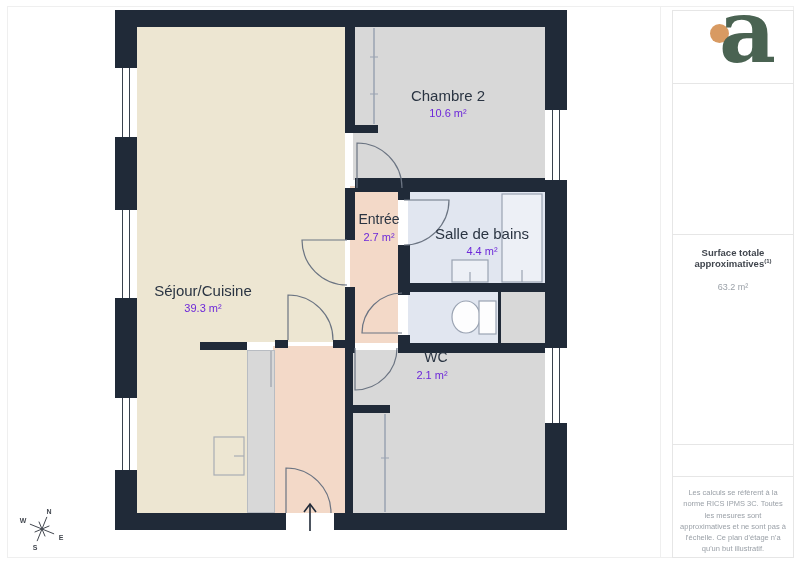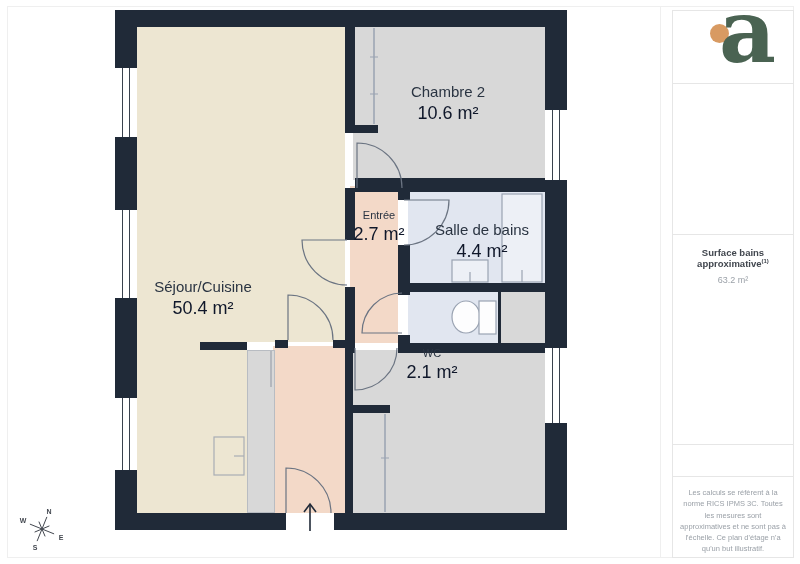--- a/index.html
+++ b/index.html
@@ -5,32 +5,32 @@
   html,body{margin:0;padding:0;background:#fff;}
   #canvas{position:relative;width:800px;height:564px;background:#ffffff;overflow:hidden;
           font-family:"Liberation Sans",sans-serif;}
   .frame{position:absolute;left:7px;top:6px;width:785px;height:550px;border:1px solid #efefef;}
   .vdiv{position:absolute;left:660px;top:6px;width:1px;height:551px;background:#efefef;}
   .room{position:absolute;}
   .w{position:absolute;background:#202a38;}
   svg.overlay{position:absolute;left:0;top:0;pointer-events:none;}
   .rlabel{position:absolute;transform:translate(-50%,-50%);text-align:center;white-space:nowrap;z-index:30;}
   .rname{font-weight:normal;color:#2a3442;font-size:15px;line-height:1.4;}
-  .rname.sm{font-size:11px;}
-  .rarea{color:#0f172a;font-size:18px;line-height:1.3;}
+  .rname.sm{font-size:14px;text-align:right;}
+  .rarea{color:#6d28d9;font-size:11px;line-height:1.3;}
   
   .panel{position:absolute;left:672px;top:10px;width:120px;height:546px;border:1px solid #e6e6e6;background:#fff;}
   .hline{position:absolute;left:0;width:100%;height:1px;background:#e6e6e6;}
   .logo-dot{position:absolute;left:37px;top:13px;width:19px;height:19px;border-radius:50%;}
   .logo-a{position:absolute;left:46px;top:-24px;font-family:"DejaVu Serif",serif;font-weight:bold;
           font-size:88px;line-height:1;}
   .surf{position:absolute;top:236px;left:0;width:100%;text-align:center;}
   .surf-title{font-size:9.5px;font-weight:bold;color:#41464e;}
   .surf-title sup{font-size:6px;}
-  .surf-val{margin-top:6px;font-size:9px;color:#9ba1a8;}
+  .surf-val{margin-top:13px;font-size:9px;color:#9ba1a8;}
   .note{position:absolute;top:433px;left:0;width:100%;height:32px;display:flex;align-items:center;justify-content:center;
         font-size:7.5px;color:#9ba1a8;}
   .disc{position:absolute;top:465px;left:0;width:100%;text-align:center;}
   .disc-text{padding:11px 7px 0 7px;font-size:7.5px;line-height:1.5;color:#9ba1a8;}
   .brand{margin-top:9px;font-size:8.5px;letter-spacing:1px;color:#84888d;}
   .brand b{font-weight:bold;color:#6f7378;}
 </style>
 </head>
 <body>
 
@@ -150,21 +150,21 @@
         <text x="49" y="514">N</text>
         <text x="23" y="523">W</text>
         <text x="61" y="540">E</text>
         <text x="35" y="550">S</text>
       </g>
     </g>
   </svg>
 
   <div class="rlabel" style="left:203px;top:298px;">
     <div class="rname">Séjour/Cuisine</div>
-    <div class="rarea">50.4 m²</div>
+    <div class="rarea">39.3 m²</div>
   </div>
   <div class="rlabel" style="left:448px;top:103px;">
     <div class="rname">Chambre 2</div>
     <div class="rarea">10.6 m²</div>
   </div>
   <div class="rlabel" style="left:379px;top:227px;">
     <div class="rname sm">Entrée</div>
     <div class="rarea">2.7 m²</div>
   </div>
   <div class="rlabel" style="left:482px;top:241px;">
@@ -181,21 +181,21 @@
     <div class="hline" style="top:223px;"></div>
     <div class="hline" style="top:433px;"></div>
     <div class="hline" style="top:465px;"></div>
 
     <div style="position:absolute;left:0;top:0;width:100%;height:72px;overflow:hidden;">
       <div class="logo-dot" style="background-color: rgb(216, 154, 98);"></div>
       <div class="logo-a" style="color: rgb(74, 99, 82);">a</div>
     </div>
 
     <div class="surf">
-      <div class="surf-title"><span>Surface bains approximative</span><sup>(1)</sup></div>
+      <div class="surf-title"><span>Surface totale approximatives</span><sup>(1)</sup></div>
       <div class="surf-val">63.2 m²</div>
     </div>
 
 
     <div class="disc">
       <div class="disc-text">Les calculs se réfèrent à la norme RICS IPMS 3C. Toutes les mesures sont approximatives et ne sont pas à l'échelle. Ce plan d'étage n'a qu'un but illustratif.</div>
       <div class="brand"><span>GIRAFFE</span><b>360</b></div>
     </div>
   </div>
 </div>

